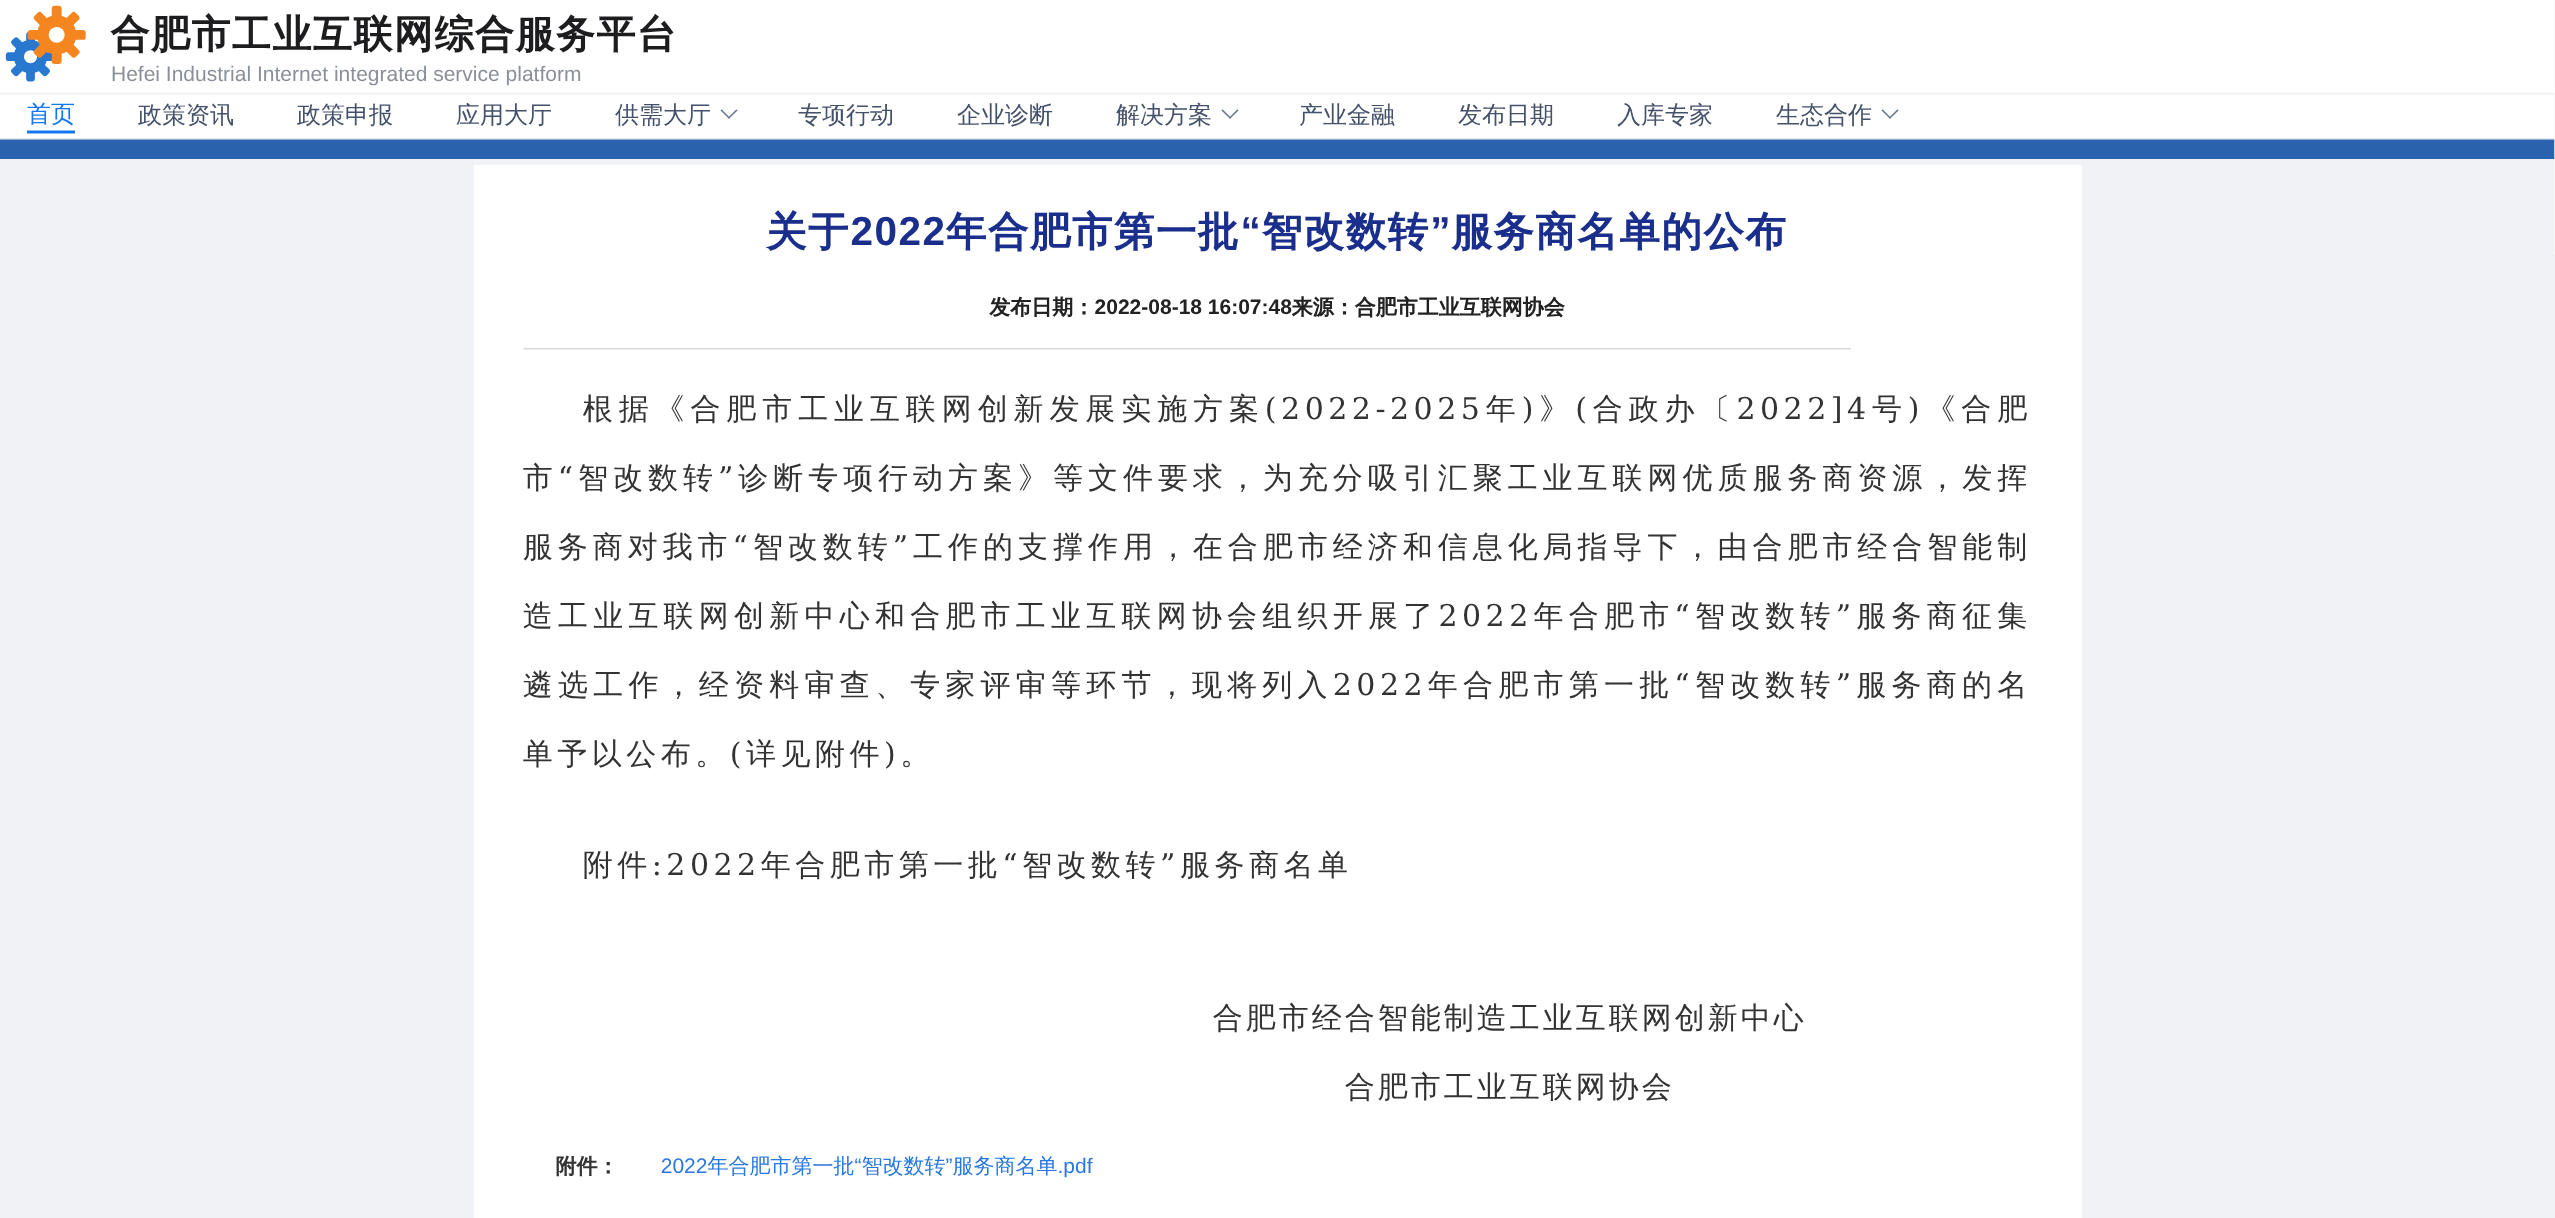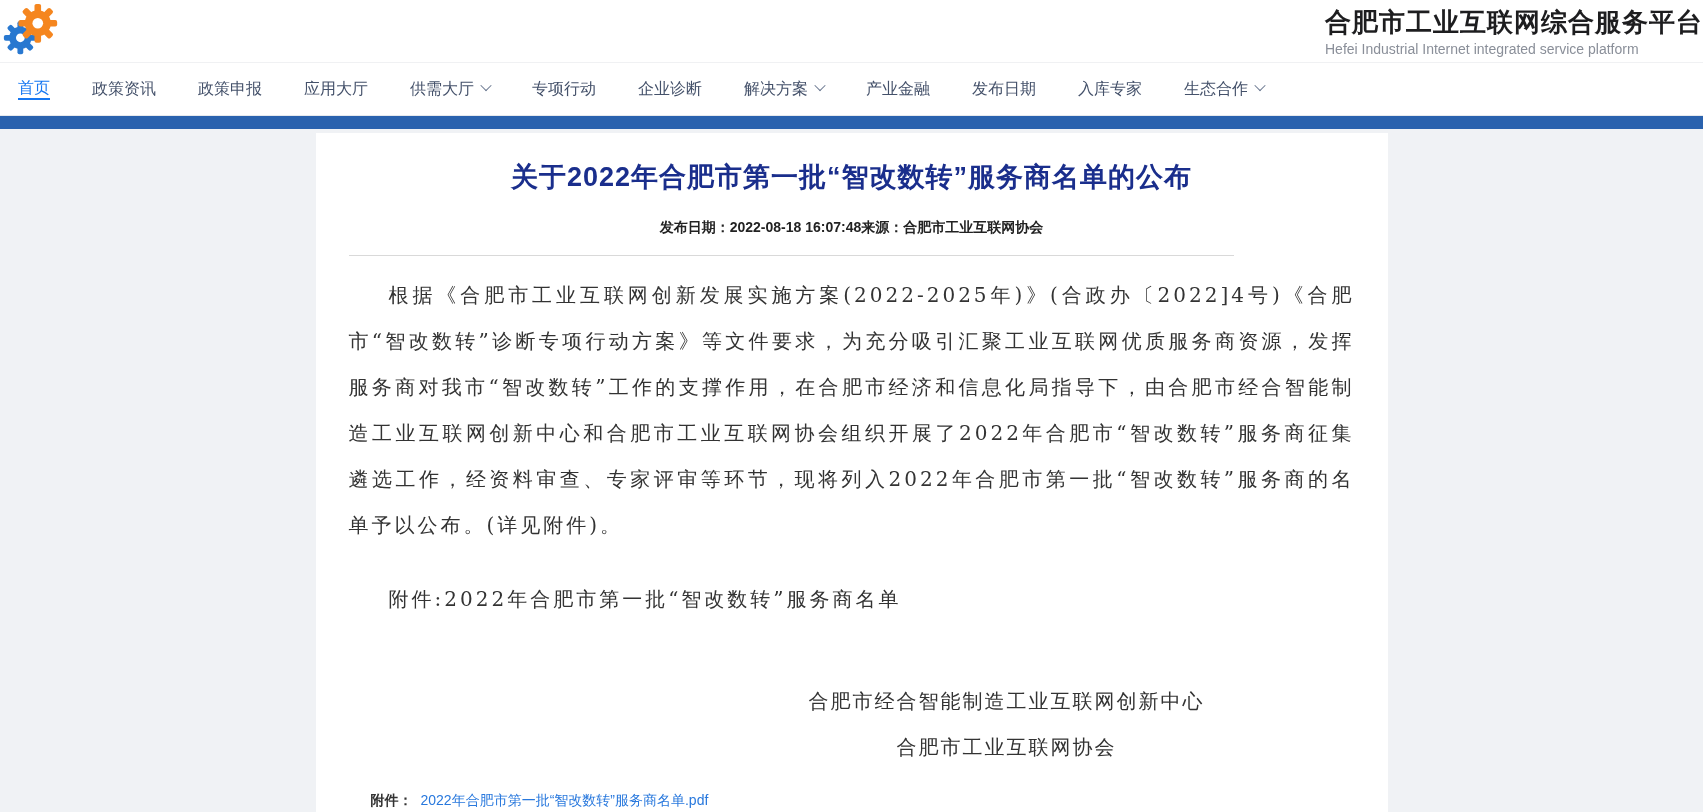--- a/index.html
+++ b/index.html
@@ -1,29 +1,29 @@
 <!DOCTYPE html>
 <html><head>
 <meta charset="utf-8">
 <style>
   * { margin:0; padding:0; box-sizing:border-box; }
   html,body { width:1703px; height:812px; overflow:hidden; background:#f5f6f8;
               font-family:"Liberation Sans", sans-serif; }
   .page { width:1703px; height:812px; display:flex; flex-direction:column; background:#f5f6f8; }
 
   
-  .header { height:97px; background:#ffffff; display:flex; align-items:center; padding-left:0;justify-content:space-between; }
+  .header { height:97px; background:#ffffff; display:flex; align-items:center; padding-left:0; }
   .logo { width:62px; height:62px; margin-right:12px; cursor:pointer; }
   .brand-text { display:flex; flex-direction:column; justify-content:center; }
   .brand-title { font-size:26px; font-weight:700; color:#1d1d1f; letter-spacing:1px; line-height:32px; }
   .brand-sub { font-size:14px; color:#8a8f99; margin-top:3px; }
 
   
   .nav { height:54px; background:#ffffff; border-top:1px solid #f0f1f3; border-bottom:1px solid #e7e9ed;
-         display:flex; align-items:stretch; padding:15px 18px; }
+         display:flex; align-items:stretch; padding:3px 18px; }
   .nav-item { display:flex; align-items:center; font-size:16px; color:#44516a; margin-right:42px;
               cursor:pointer; text-decoration:none; position:relative; white-space:nowrap; }
   .nav-item.active { color:#1677f2; border-bottom:2px solid #1677f2; }
   .chev { width:8px; height:8px; border-right:1.5px solid #6a7890; border-bottom:1.5px solid #6a7890;
           transform:rotate(45deg) translate(-1px,-1px); display:inline-block; margin-left:8px; margin-top:-5px; }
 
   
   .main { flex:1; background:#f0f2f5; position:relative; }
   .blue-strip { height:13px; background:#2a62ae; width:100%; }
   .card { width:1072px; min-height:630px; margin:4px auto 0 auto; background:#ffffff; padding:26px 33px 0 33px; }
@@ -36,21 +36,21 @@
 
   .art-body { margin-top:16px; font-family:"DejaVu Serif","Liberation Serif",serif; font-size:20px;
               color:#333; line-height:46px; letter-spacing:3px; text-align:justify; text-indent:2em; }
   .art-attach-inline { margin-top:28px; font-family:"DejaVu Serif","Liberation Serif",serif; font-size:20px;
               color:#333; letter-spacing:3px; text-indent:2em; line-height:46px; }
 
   .signature { width:fit-content; margin:56px 150px 0 auto; text-align:center;
                font-family:"DejaVu Serif","Liberation Serif",serif; font-size:20px; color:#333;
                line-height:46px; letter-spacing:2px; }
 
-  .attach-row { margin:22px 0 0 22px; padding-bottom:26px; font-size:14px; display:flex; align-items:flex-end; }
+  .attach-row { margin:22px 0 0 22px; padding-bottom:26px; font-size:14px; display:flex; align-items:flex-end;gap:20px; }
   .attach-label { color:#333; font-weight:700; margin-right:8px; }
   .attach-link { color:#2878dd; text-decoration:none; cursor:pointer; }
 
   .footer-strip { height:10px; background:#2a62ae; }
 </style>
 </head>
 <body>
 
 <div class="page">
 

